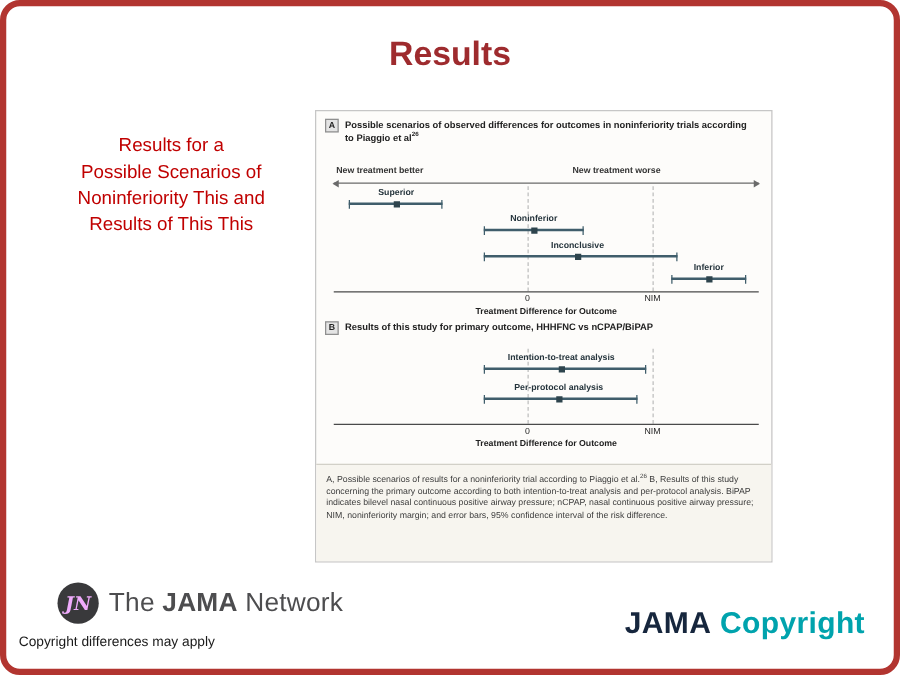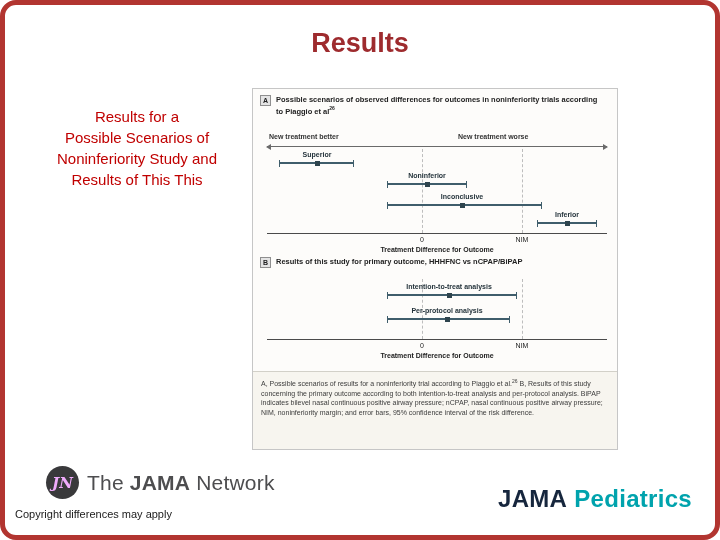--- a/index.html
+++ b/index.html
@@ -48,21 +48,21 @@
 <body>
 
 <div class="slide">
   <div class="slide-border"></div>
 
   <h1 class="title">Results</h1>
 
   <div class="left-text">
     <div>Results for a</div>
     <div>Possible Scenarios of</div>
-    <div>Noninferiority Study and</div>
+    <div>Noninferiority This and</div>
     <div>Results of This This</div>
   </div>
 
   <div class="figure">
 
     <div class="panel-header" style="top:6px">
       <div class="panel-box">A</div>
       <div class="panel-title"><span>Possible scenarios of observed differences for outcomes in noninferiority trials according to Piaggio et al</span><sup>26</sup></div>
     </div>
 
@@ -131,15 +131,15 @@
   </div>
 
   <div class="jn">
     <div class="jn-circle">JN</div>
     <div class="jn-text"><span>The </span><span class="b">JAMA</span><span> Network</span></div>
   </div>
 
   <div class="copyright">Copyright differences may apply</div>
 
   <div class="journal">
-    <span class="jama">JAMA</span><span class="ped">Pediatrics</span>
+    <span class="jama">JAMA</span><span class="ped">Copyright</span>
   </div>
 </div>
 
 </body></html>

